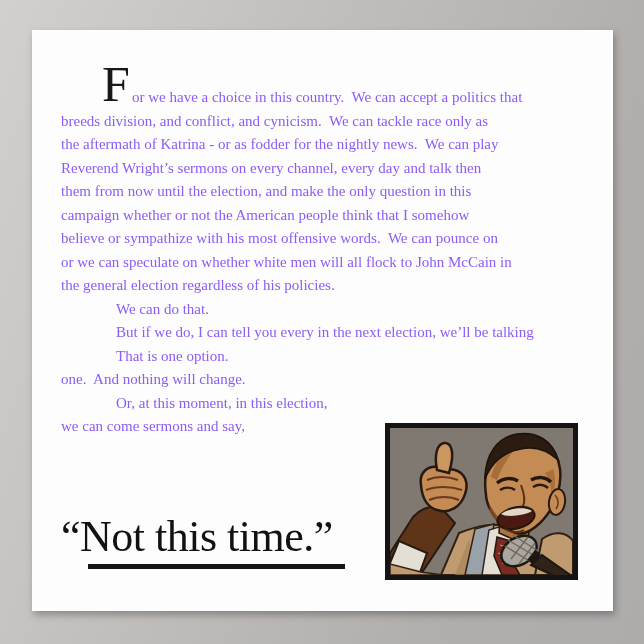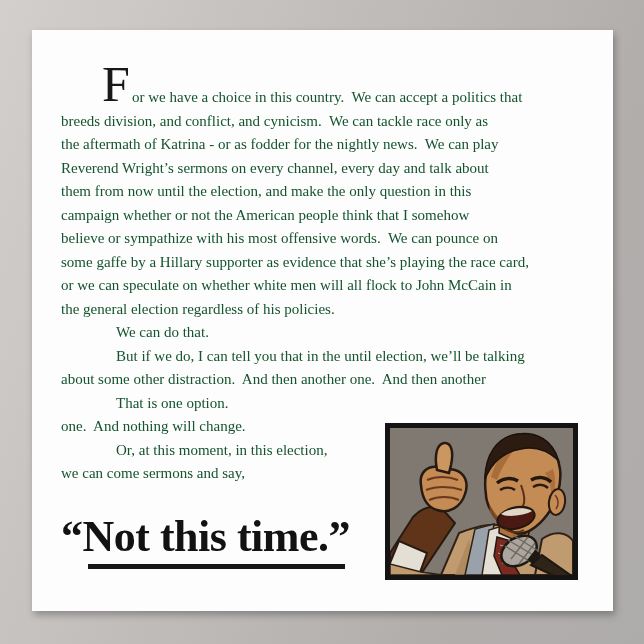--- a/index.html
+++ b/index.html
@@ -9,32 +9,32 @@
     font-family: "Liberation Serif", serif;
   }
   .stage { position: relative; width: 644px; height: 644px; }
   .poster {
     position: absolute; left: 32px; top: 30px; width: 581px; height: 581px;
     background: #fdfdfd;
     box-shadow: 2px 4px 7px rgba(0,0,0,0.28);
   }
   .text-block {
     position: absolute; left: 29px; top: 56px; width: 530px;
-    font-size: 15px; line-height: 23.5px; color: #14532d;
+    font-size: 15px; line-height: 23.5px; color: #8b5cf6;
   }
   .line { white-space: pre; }
   .line.indent { padding-left: 55px; }
   .line.first { padding-left: 71px; }
   .dropcap {
     position: absolute; left: 70px; top: 29px;
     font-size: 50px; line-height: 1; color: #181818;
   }
   .bigquote {
     position: absolute; left: 29px; top: 482px;
-    font-size: 44px; line-height: 50px; font-weight: bold;
+    font-size: 44px; line-height: 50px; font-weight: normal;
     letter-spacing: -0.5px; color: #121212; white-space: pre;
   }
   .quote-underline {
     position: absolute; left: 56px; top: 534px;
     width: 257px; height: 5px; background: #161616;
   }
   .photo {
     position: absolute; left: 353px; top: 393px; width: 193px; height: 157px;
   }
   .photo svg { display: block; }
@@ -46,30 +46,28 @@
   <div class="poster">
 
     <span class="dropcap">F</span>
 
     <div class="text-block">
       <div class="line first">or we have a choice in this country.  We can accept a politics that</div>
       <div>
 
       <div class="line plain">breeds division, and conflict, and cynicism.  We can tackle race only as</div>
           <div class="line plain">the aftermath of Katrina - or as fodder for the nightly news.  We can play</div>
-          <div class="line plain">Reverend Wright’s sermons on every channel, every day and talk about</div>
+          <div class="line plain">Reverend Wright’s sermons on every channel, every day and talk then</div>
           <div class="line plain">them from now until the election, and make the only question in this</div>
           <div class="line plain">campaign whether or not the American people think that I somehow</div>
           <div class="line plain">believe or sympathize with his most offensive words.  We can pounce on</div>
-          <div class="line plain">some gaffe by a Hillary supporter as evidence that she’s playing the race card,</div>
           <div class="line plain">or we can speculate on whether white men will all flock to John McCain in</div>
           <div class="line plain">the general election regardless of his policies.</div>
           <div class="line indent">We can do that.</div>
-          <div class="line indent">But if we do, I can tell you that in the until election, we’ll be talking</div>
-          <div class="line plain">about some other distraction.  And then another one.  And then another</div>
+          <div class="line indent">But if we do, I can tell you every in the next election, we’ll be talking</div>
           <div class="line indent">That is one option.</div>
           <div class="line plain">one.  And nothing will change.</div>
           <div class="line indent">Or, at this moment, in this election,</div>
           <div class="line plain">we can come sermons and say,</div>
         </div>
     </div>
 
     <div class="bigquote">“Not this time.”</div>
     <div class="quote-underline"></div>
 

